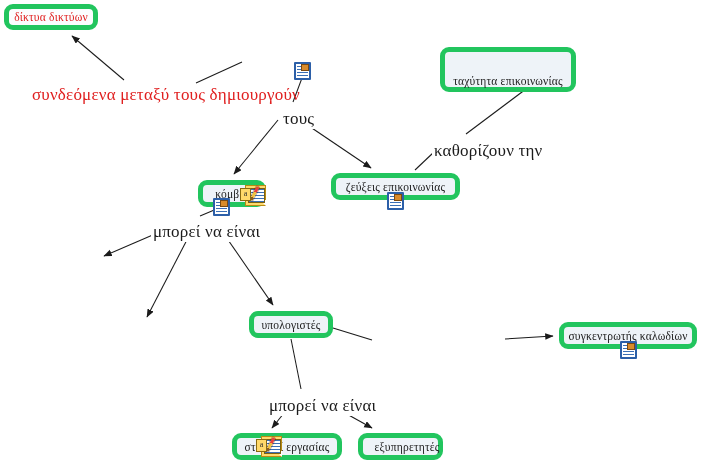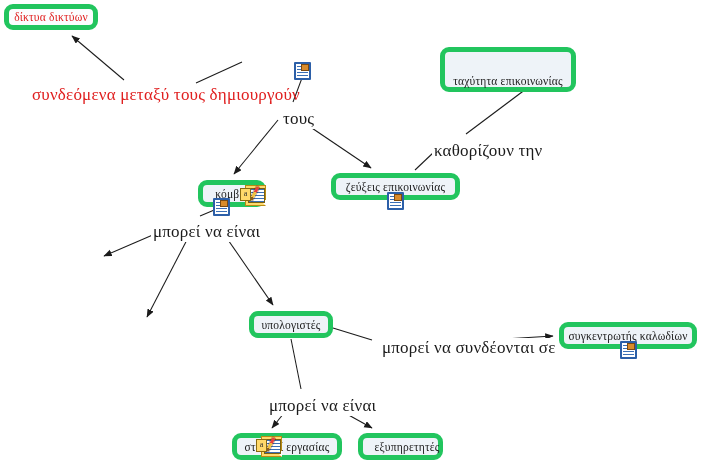--- a/index.html
+++ b/index.html
@@ -213,15 +213,14 @@
   <div class="elabel red" style="left:30px;top:85px;">συνδεόμενα μεταξύ τους δημιουργούν</div>
 
   <div class="elabel" style="left:281px;top:109px;">τους</div>
 
   <div class="elabel" style="left:392px;top:141px;margin-left:40px;">καθορίζουν την</div>
 
   <div class="elabel" style="left:151px;top:222px;">μπορεί να είναι</div>
 
   <div class="elabel" style="left:267px;top:396px;">μπορεί να είναι</div>
 
-  <div class="elabel" style="left:380px;top:338px;">μπορεί να συνδέονται σε</div>
 
 </div>
 
 </body></html>

